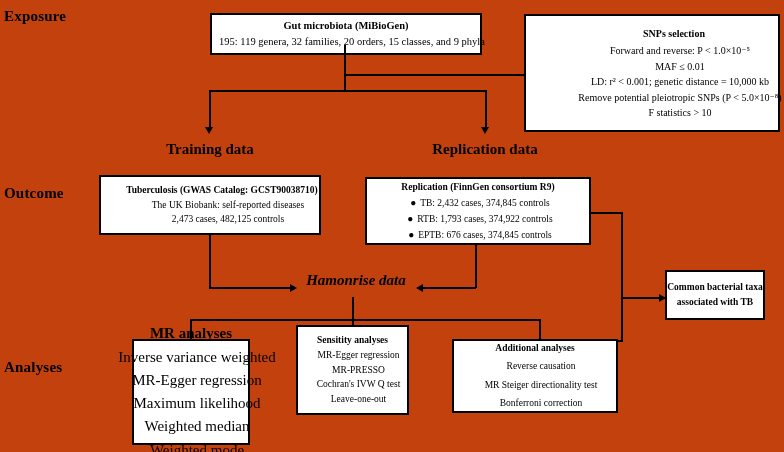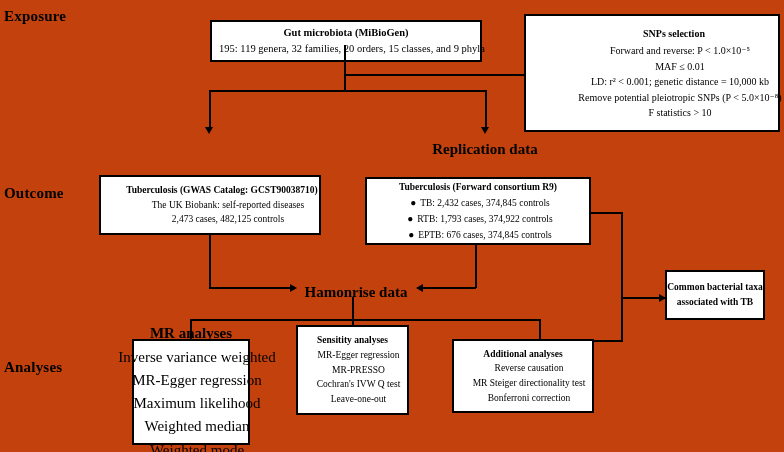--- a/index.html
+++ b/index.html
@@ -108,21 +108,21 @@
 </style>
 </head>
 <body>
 
 <div id="canvas">
 
   <div class="row-label" style="left:4px; top:8px;">Exposure</div>
   <div class="row-label" style="left:4px; top:185px;">Outcome</div>
   <div class="row-label" style="left:4px; top:359px;">Analyses</div>
 
-  <div class="box" style="left:210px; top:20px; width:272px; height:42px; font-size:10.5px;align-items:center;">
+  <div class="box" style="left:210px; top:13px; width:272px; height:42px; font-size:10.5px;align-items:center;">
     <div class="ttl">Gut microbiota (MiBioGen)</div>
     <div class="ln">195: 119 genera, 32 families, 20 orders, 15 classes, and 9 phyla</div>
   </div>
 
   <div class="box" style="left:524px; top:14px; width:256px; height:118px; font-size:10px;padding-left:44px;">
     <div class="ttl" style="margin-bottom:2px;">SNPs selection</div>
     <div class="ln">Forward and reverse: P &lt; 1.0×10⁻⁵</div>
     <div class="ln">MAF ≤ 0.01</div>
     <div class="ln">LD: r² &lt; 0.001; genetic distance = 10,000 kb</div>
     <div class="ln">Remove potential pleiotropic SNPs (P &lt; 5.0×10⁻⁸)</div>
@@ -132,30 +132,31 @@
   <div class="v-line" style="left:344px; top:45px; height:45px;"></div>
 
   <div class="h-line" style="left:344px; top:74px; width:181px;"></div>
 
   <div class="h-line" style="left:209px; top:90px; width:277px;"></div>
   <div class="v-line" style="left:209px; top:90px; height:38px;"></div>
   <div class="arrow-down" style="left:205px; top:127px;"></div>
   <div class="v-line" style="left:485px; top:90px; height:38px;"></div>
   <div class="arrow-down" style="left:481px; top:127px;"></div>
 
+  <div class="stage-title" style="left:150px; top:141px; width:120px;">Training data</div>
   <div class="stage-title" style="left:415px; top:141px; width:140px;">Replication data</div>
 
   <div class="box" style="left:99px; top:175px; width:222px; height:60px; font-size:9.5px;padding-left:24px;">
     <div class="ttl">Tuberculosis (GWAS Catalog: GCST90038710)</div>
     <div class="ln">The UK Biobank: self-reported diseases</div>
     <div class="ln">2,473 cases, 482,125 controls</div>
   </div>
 
   <div class="box" style="left:365px; top:177px; width:226px; height:68px; font-size:9.5px;">
-    <div class="ttl" style="margin-bottom:1px;">Tuberculosis (Forward consortium R9)</div>
+    <div class="ttl" style="margin-bottom:1px;">Replication (FinnGen consortium R9)</div>
     <div class="bullet-row">
       <span class="dot">●</span>
       <span>TB: 2,432 cases, 374,845 controls</span>
     </div>
     <div class="bullet-row">
       <span class="dot">●</span>
       <span>RTB: 1,793 cases, 374,922 controls</span>
     </div>
     <div class="bullet-row">
       <span class="dot">●</span>
@@ -164,21 +165,21 @@
   </div>
 
   <div class="v-line" style="left:209px; top:235px; height:53px;"></div>
   <div class="h-line" style="left:209px; top:287px; width:82px;"></div>
   <div class="arrow-right" style="left:290px; top:284px;"></div>
 
   <div class="v-line" style="left:475px; top:245px; height:43px;"></div>
   <div class="h-line" style="left:422px; top:287px; width:54px;"></div>
   <div class="arrow-left" style="left:416px; top:284px;"></div>
 
-  <div class="stage-title" style="left:300px; top:284px; width:112px;">Hamonrise data</div>
+  <div class="stage-title" style="left:300px; top:272px; width:112px;font-style:italic;">Hamonrise data</div>
 
   <div class="h-line" style="left:591px; top:212px; width:32px;"></div>
   <div class="v-line" style="left:621px; top:212px; height:86px;"></div>
   <div class="h-line" style="left:621px; top:297px; width:44px;"></div>
   <div class="arrow-right" style="left:659px; top:294px;"></div>
 
   <div class="v-line" style="left:621px; top:297px; height:44px;"></div>
   <div class="h-line" style="left:594px; top:340px; width:29px;"></div>
 
   <div class="box" style="left:665px; top:270px; width:100px; height:50px; font-size:9.5px;">
@@ -202,20 +203,20 @@
   </div>
 
   <div class="box" style="left:296px; top:325px; width:113px; height:90px; font-size:9.5px;">
     <div class="ttl">Sensitity analyses</div>
     <div class="ln">MR-Egger regression</div>
     <div class="ln">MR-PRESSO</div>
     <div class="ln">Cochran's IVW Q test</div>
     <div class="ln">Leave-one-out</div>
   </div>
 
-  <div class="box" style="left:452px; top:339px; width:142px; height:74px; font-size:9.5px;">
+  <div class="box" style="left:452px; top:339px; width:166px; height:74px; font-size:9.5px;justify-content:space-between;">
     <div class="ttl">Additional analyses</div>
     <div class="ln">Reverse causation</div>
     <div class="ln">MR Steiger directionality test</div>
     <div class="ln">Bonferroni correction</div>
   </div>
 
 </div>
 
 </body></html>

